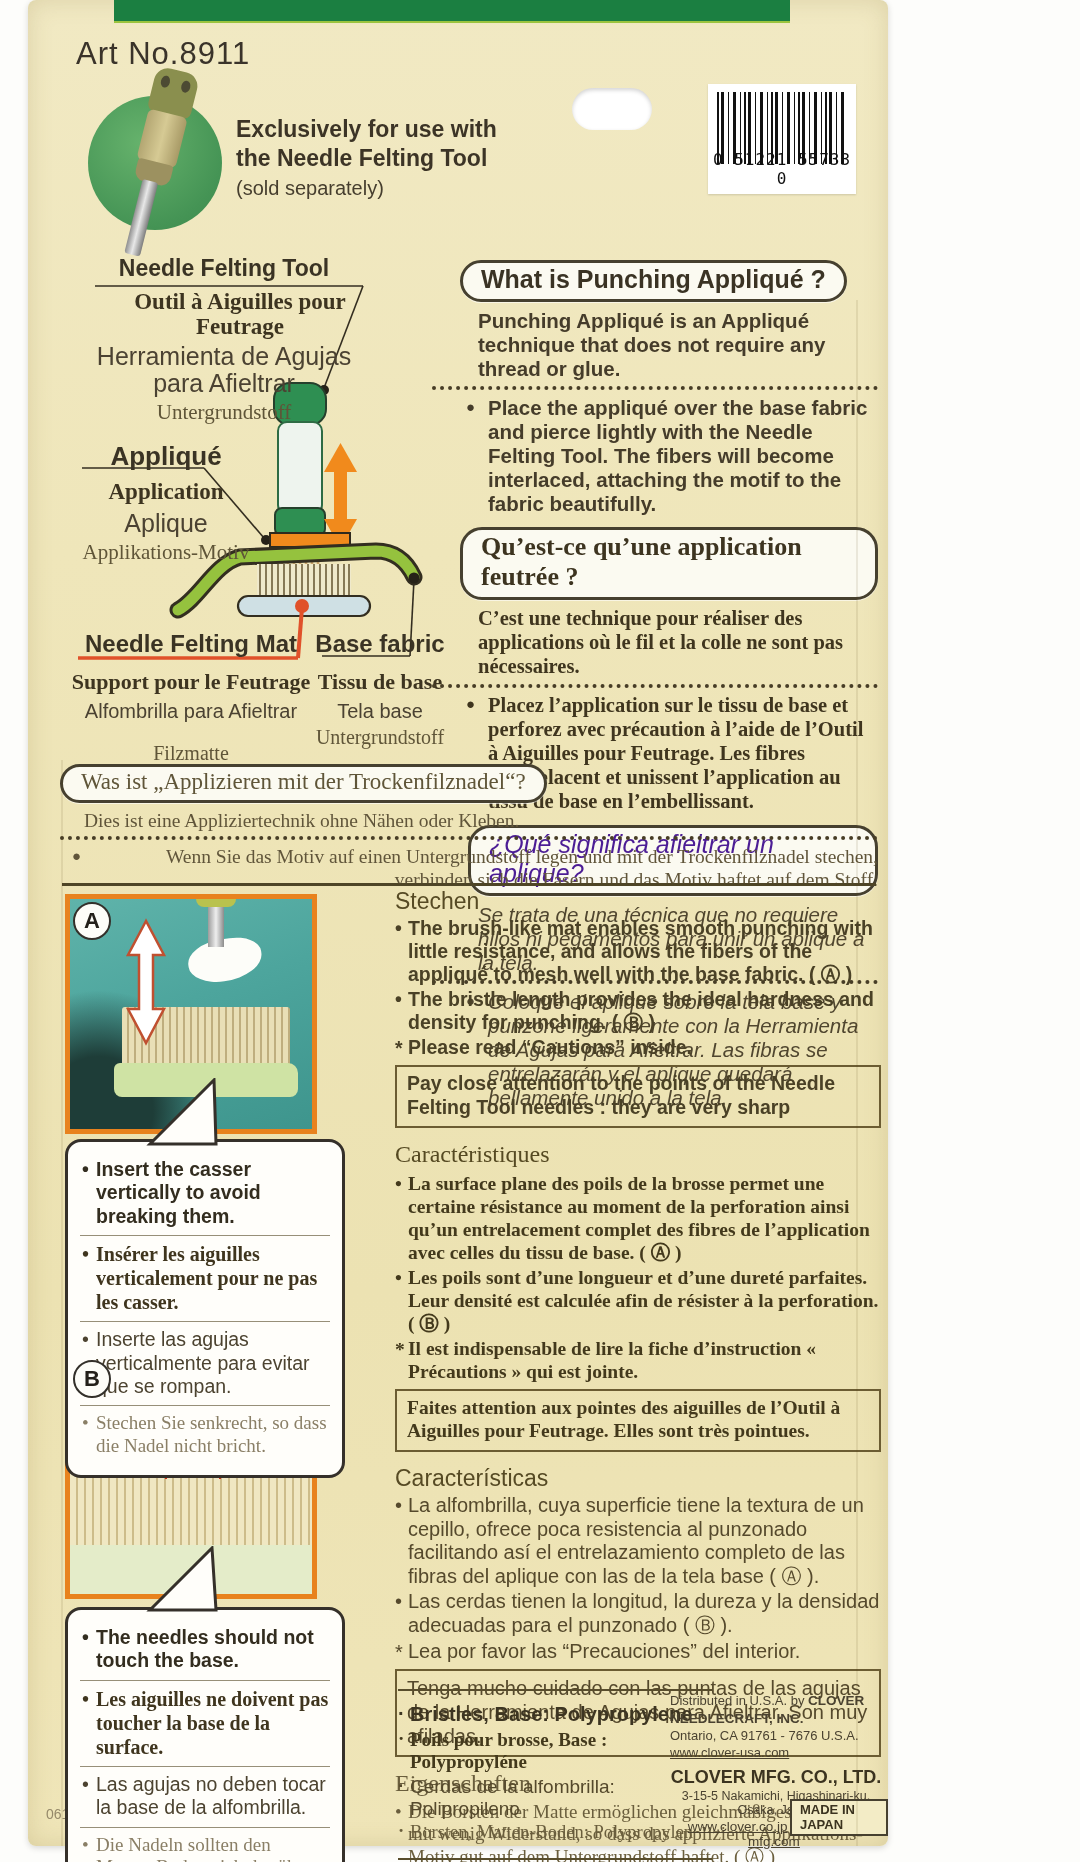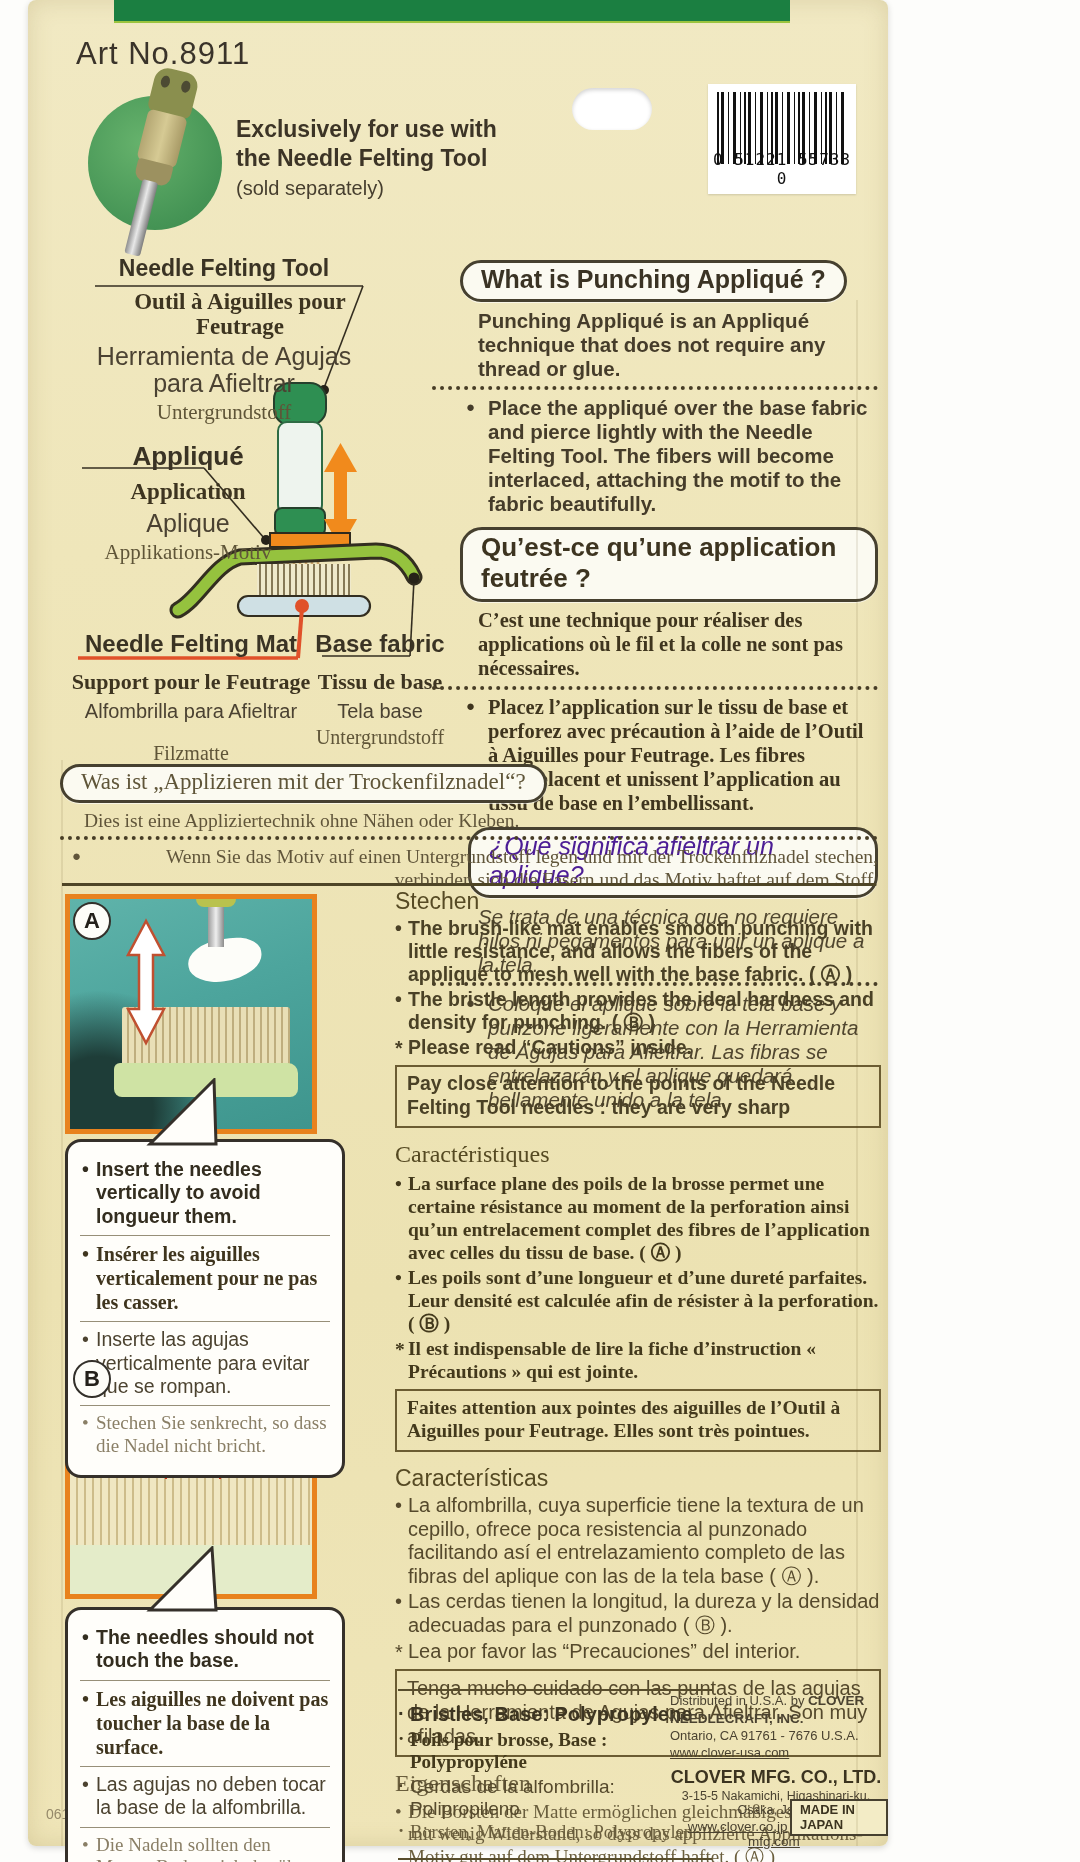--- a/index.html
+++ b/index.html
@@ -36,21 +36,21 @@
   .l-fr{font-family:"Liberation Serif",serif;font-weight:bold;font-size:23px;color:#3d3420;}
   .l-es{font-size:25px;color:#4b4232;}
   .l-de{font-family:"Liberation Serif",serif;font-size:21px;color:#5f5538;}
   .diagram-svg{position:absolute;left:0;top:250px;}
   
   .qa-col{position:absolute;left:404px;top:260px;width:446px;}
   .qa{margin-bottom:11px;}
   .pill{display:inline-block;border:3px solid #46402f;border-radius:22px;background:#fbfaf1;
         padding:2px 18px 5px 18px;box-shadow:0 1px 0 rgba(255,255,255,.6);}
   .pill-en{font-size:25px;font-weight:bold;color:#3a3324;margin-left:28px;}
-  .pill-fr{font-family:Liberation Sans, sans-serif;font-size:26px;font-weight:bold;color:#3d3420;margin-left:28px;}
+  .pill-fr{font-family:Liberation Serif, serif;font-size:26px;font-weight:bold;color:#3d3420;margin-left:28px;}
   .pill-es{font-size:25px;color:#4c1d95;margin-left:36px;font-style:italic;}
   .pill-de{font-family:"Liberation Serif",serif;font-size:23px;color:#5f5538;}
   .qa .intro{margin:7px 0 5px 46px;line-height:1.17;}
   .dots{height:0;border-top:4px dotted #473d26;margin:2px 0 6px 0;}
   .qb{position:relative;padding-left:22px;margin-left:34px;line-height:1.17;}
   .qb::before{content:"●";position:absolute;left:0;top:2px;font-size:15px;}
   .t-en{font-size:20.5px;font-weight:bold;color:#453c2a;}
   .t-fr{font-family:"Liberation Serif",serif;font-size:20.5px;font-weight:bold;color:#3f351e;}
   .t-es{font-size:20.5px;color:#50462f;font-style:italic;}
   .t-de{font-family:"Liberation Serif",serif;font-size:19.5px;color:#60553a;}
@@ -244,21 +244,21 @@
   </svg>
 
   <div class="lbl" style="left:40px;top:256px;width:312px;">
     <div class="l-en">Needle Felting Tool</div>
     <div class="l-fr" style="margin-top:9px;margin-left:32px;">Outil à Aiguilles pour Feutrage</div>
     <div class="l-es" style="margin-top:4px;">Herramienta de Agujas</div>
     <div class="l-es">para Afieltrar</div>
     <div class="l-de" style="margin-top:4px;">Untergrundstoff</div>
   </div>
 
-  <div class="lbl" style="left:60px;top:442px;width:200px;">
+  <div class="lbl" style="left:38px;top:442px;width:200px;">
     <div class="l-en" style="font-size:26px;">Appliqué</div>
     <div class="l-fr" style="margin-top:10px;">Application</div>
     <div class="l-es" style="margin-top:5px;">Aplique</div>
     <div class="l-de" style="margin-top:4px;">Applikations-Motiv</div>
   </div>
 
   <div class="lbl" style="left:40px;top:631px;width:246px;">
     <div class="l-en" style="font-size:24px;">Needle Felting Mat</div>
     <div class="l-fr" style="margin-top:13px;font-size:22px;">Support pour le Feutrage</div>
     <div class="l-es" style="margin-top:7px;font-size:20px;">Alfombrilla para Afieltrar</div>
@@ -314,21 +314,21 @@
           <polygon points="28,4 10,38 21,38 21,92 10,92 28,126 46,92 35,92 35,38 46,38"></polygon>
         </g>
       </svg>
     </div>
   </div>
   <div class="badge" style="left:45px;top:902px;">A</div>
   <svg class="ptr" style="left:110px;top:1078px;" width="92" height="68">
     <polygon points="76,2 12,66 78,66" fill="#fffefa" stroke="#35302a" stroke-width="3"></polygon>
   </svg>
   <div class="callout callout-a">
-    <div class="ci ci-en">Insert the needles vertically to avoid longueur them.</div>
+    <div class="ci ci-en">Insert the casser vertically to avoid breaking them.</div>
     <div class="ci ci-fr">Insérer les aiguilles verticalement pour ne pas les casser.</div>
     <div class="ci ci-es">Inserte las agujas verticalmente para evitar que se rompan.</div>
     <div class="ci ci-de">Stechen Sie senkrecht, so dass die Nadel nicht bricht.</div>
   </div>
 
   <div class="photo photo-b">
     <div class="scene-b">
       <div class="b-mat"></div>
       <div class="b-base"></div>
       <div class="b-needles"></div>

